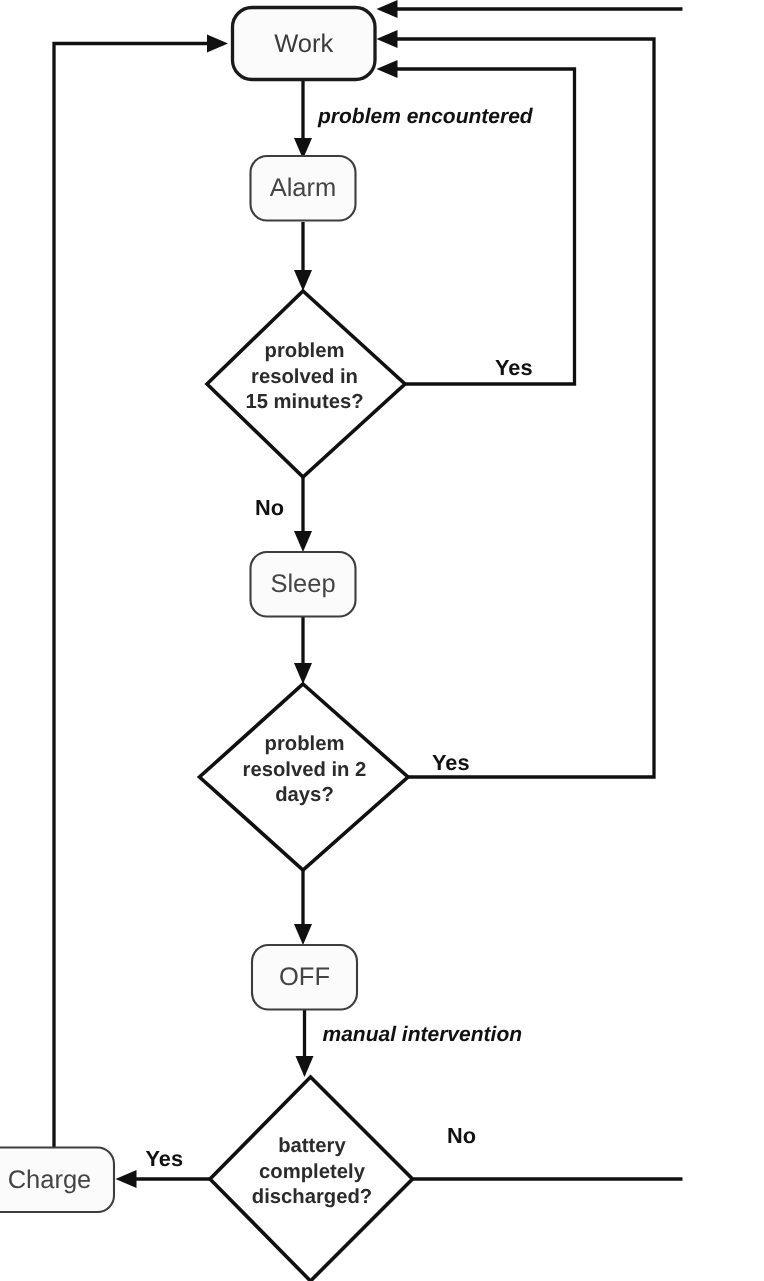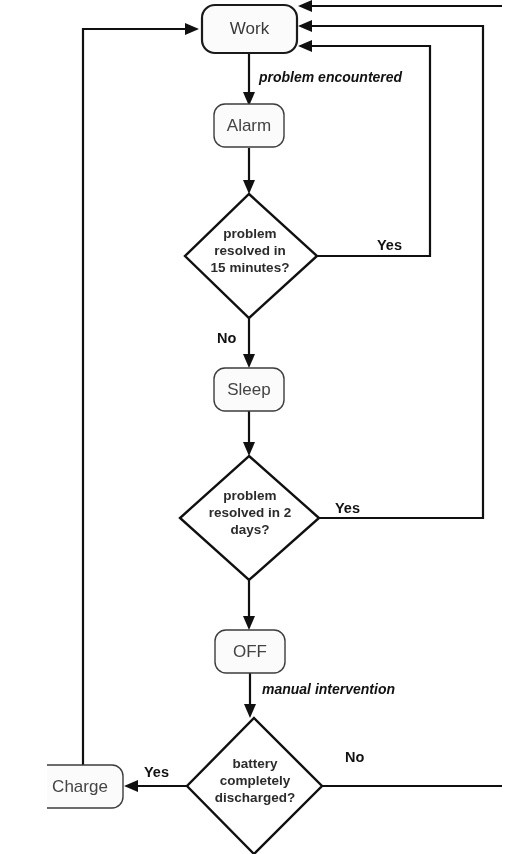--- a/index.html
+++ b/index.html
@@ -10,21 +10,20 @@
   }
   body {
     font-family: "Liberation Sans", sans-serif;
   }
   #diagram-root {
     position: relative;
     width: 455px;
     height: 854px;
     background: #ffffff;
     overflow: hidden;
-    margin-left: 47px;
   }
   #flow-svg {
     position: absolute;
     top: 0;
     left: 0;
     width: 509px;
     height: 854px;
     display: block;
   }
   .node-label {

